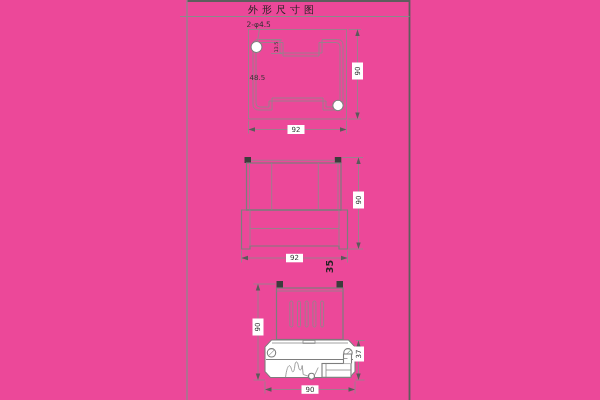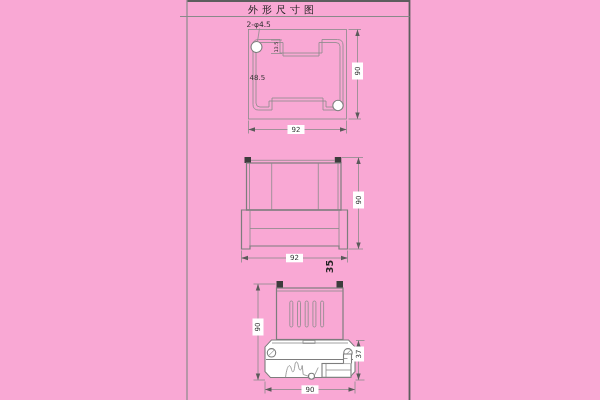--- a/index.html
+++ b/index.html
@@ -1,16 +1,16 @@
 <!DOCTYPE html>
 <html><head>
 <meta charset="utf-8">
 <style>
   html,body{margin:0;padding:0;background:#ffffff;}
-  #stage{position:relative;width:600px;height:400px;background:#f9a8d4;overflow:hidden;
+  #stage{position:relative;width:600px;height:400px;background:#ec4899;overflow:hidden;
          font-family:"DejaVu Sans","Liberation Sans",sans-serif;}
   svg{position:absolute;left:0;top:0;}
   .frame{stroke:#8a8a8a;stroke-width:1.2;}
   .frame2{stroke:#5d5d5d;stroke-width:1.8;}
   .ol{stroke:#7d7d7d;stroke-width:1.2;fill:none;}
   .ol-thin{stroke:#8a8a8a;stroke-width:0.8;fill:none;}
   .ol-fill{stroke:#7d7d7d;stroke-width:1.1;fill:#ffffff;}
   .dimline{stroke:#8c8c8c;stroke-width:0.8;fill:none;}
   .arrow{fill:#5a5a5a;stroke:none;}
   .dimtext{font-size:7px;fill:#333333;}

